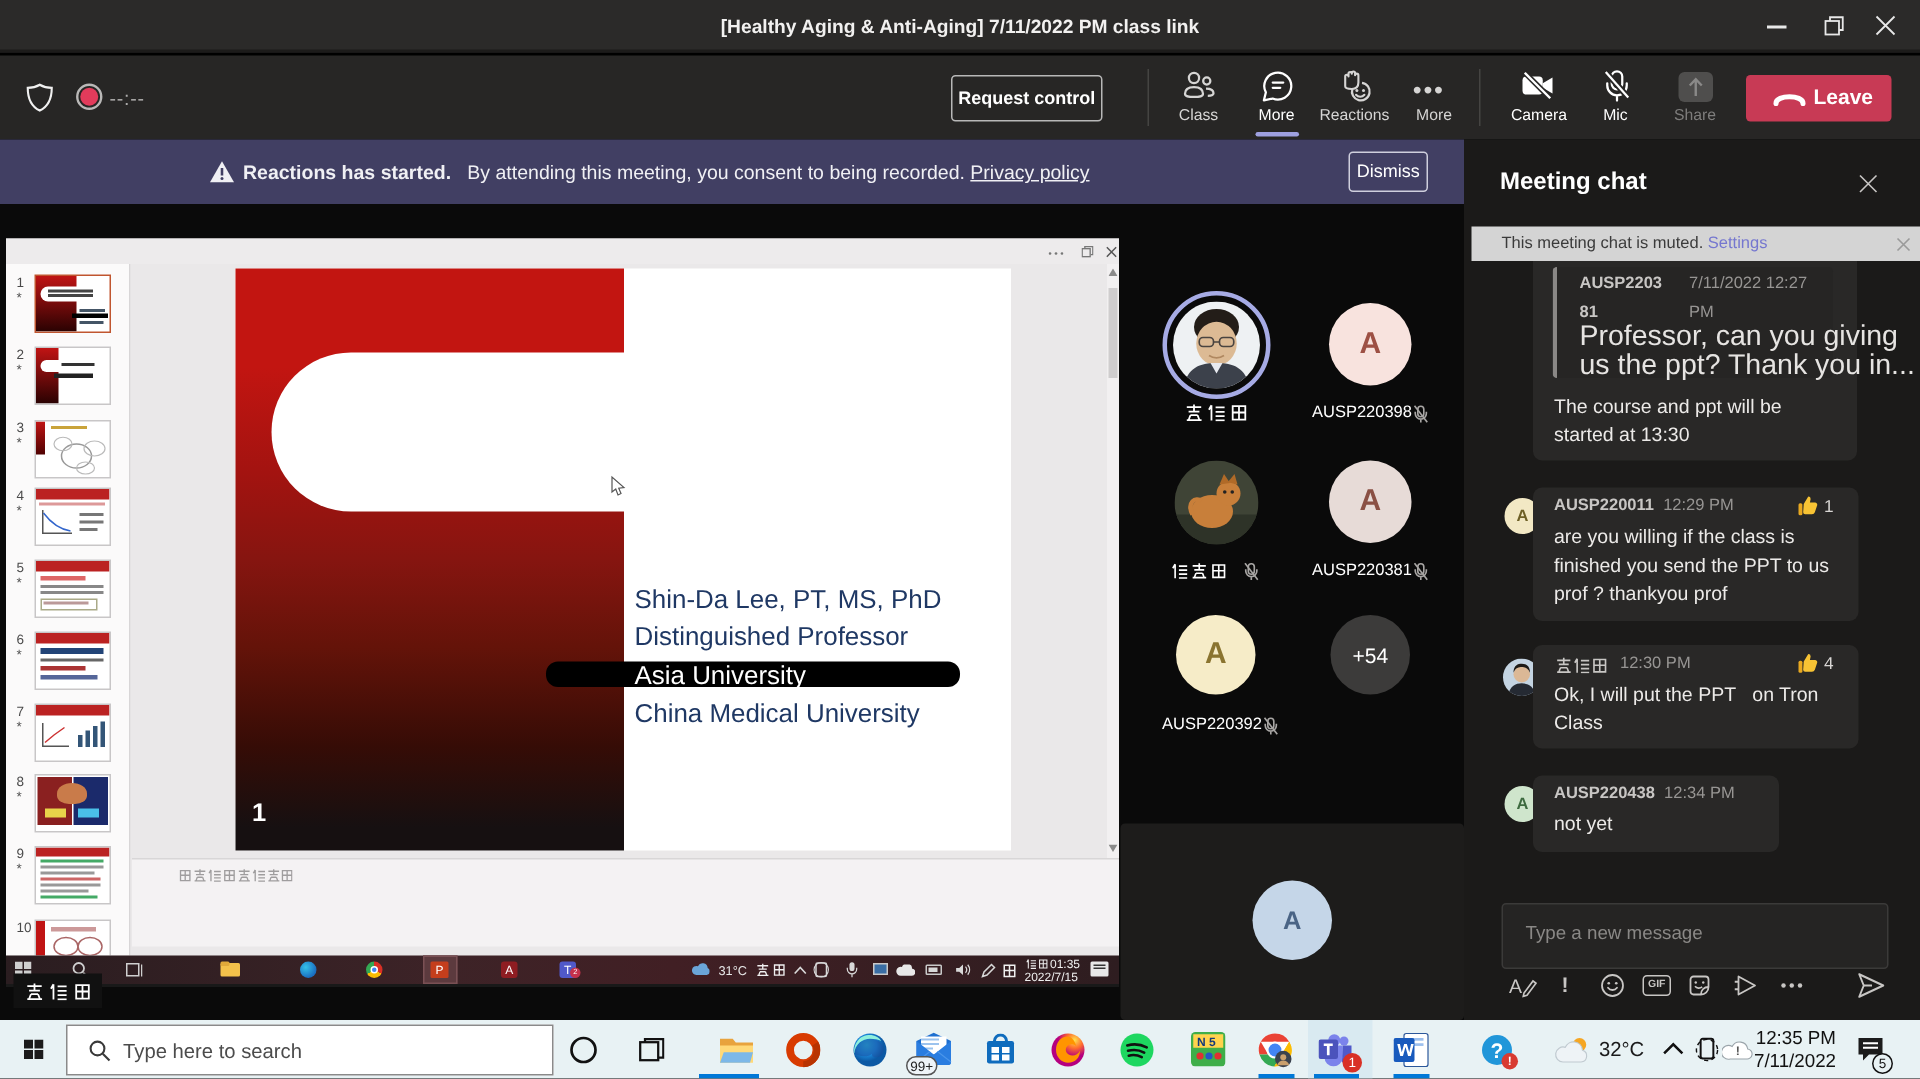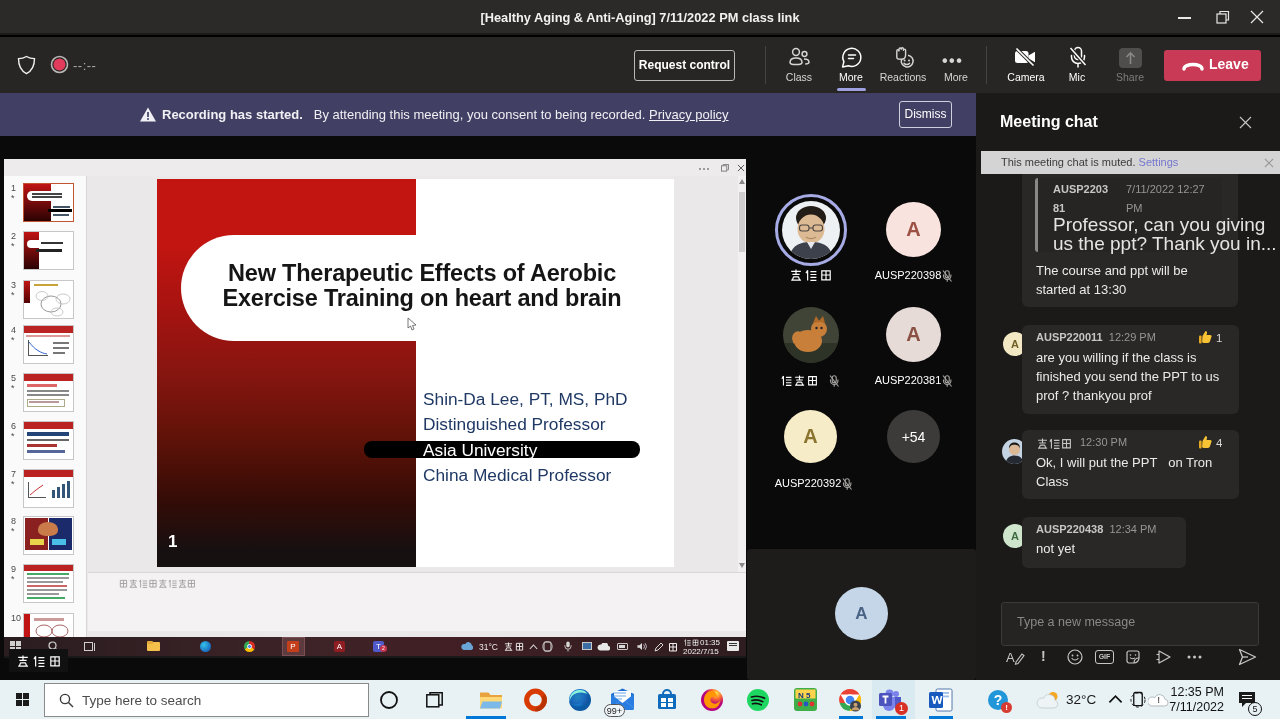--- a/index.html
+++ b/index.html
@@ -138,21 +138,21 @@
     <div style="position:absolute;left:45px;top:6px;color:#fff;font-size:14px;font-weight:700;">Leave</div>
   </div>
 </div>
 
 <div id="banner" class="abs">
   <svg class="abs" style="left:139px;top:13px;" width="18" height="17" viewBox="0 0 18 17">
     <path d="M9 1.5 L17 15.5 H1 Z" fill="#f0f0f4"></path>
     <path d="M9 6 v5" stroke="#413f63" stroke-width="1.7"></path>
     <circle cx="9" cy="13" r="1" fill="#413f63"></circle>
   </svg>
-  <div class="txt abs" style="left:162px;top:14px;"><b>Recording has started.</b>&nbsp;&nbsp; By attending this meeting, you consent to being recorded. <u>Privacy policy</u></div>
+  <div class="txt abs" style="left:162px;top:14px;"><b>Reactions has started.</b>&nbsp;&nbsp; By attending this meeting, you consent to being recorded. <u>Privacy policy</u></div>
   <div id="dismiss" class="abs">Dismiss</div>
 </div>
 
 <div id="stage" class="abs">
   <div id="shared" class="abs">
 
     <div class="abs" style="left:0;top:0;width:742px;height:17px;background:#edebec;"></div>
     <svg class="abs" style="left:695px;top:9px;" width="10" height="2" viewBox="0 0 10 2">
         <circle cx="1" cy="1" r="0.9" fill="#777"></circle>
         <circle cx="5" cy="1" r="0.9" fill="#777"></circle>
@@ -267,31 +267,30 @@
     </div>
 
     <div class="abs" style="left:84px;top:17px;width:650px;height:396px;background:#eae8e9;"></div>
 
     <div class="abs" style="left:153px;top:20px;width:517px;height:388px;background:#ffffff;">
 
       <div class="abs" style="left:0;top:0;width:259px;height:388px;background:linear-gradient(180deg,#c21511 0%,#c21511 17%,#a31310 35%,#861510 50%,#641309 65%,#360c06 82%,#161011 96%,#161011 100%);"></div>
 
       <div class="abs" style="left:24px;top:56px;width:235px;height:106px;background:#fff;border-radius:53px 0 0 53px;"></div>
 
-      <div class="abs" style="left:40px;top:82px;width:450px;text-align:center;color:#151515;font-size:23.5px;font-weight:700;line-height:25px;letter-spacing:-0.2px;white-space:nowrap;">New Therapeutic Effects of Aerobic<br>Exercise Training on heart and brain</div>
 
       <svg class="abs" style="left:250px;top:138px;" width="11" height="14" viewBox="0 0 11 14">
           <path d="M1 1 L1 11 L3.5 9 L5 13 L7 12 L5.5 8.5 L9 8 Z" fill="#fff" stroke="#555" stroke-width="0.8"></path>
         </svg>
 
       <div class="abs" style="left:266px;top:210px;color:#1f3864;font-size:17.3px;">Shin-Da Lee, PT, MS, PhD</div>
       <div class="abs" style="left:266px;top:235px;color:#1f3864;font-size:17.3px;">Distinguished Professor</div>
       <div class="abs" style="left:207px;top:262px;width:276px;height:17px;background:#000;border-radius:8px;"></div>
       <div class="abs" style="left:266px;top:261px;color:#ffffff;font-size:17.3px;">Asia University</div>
-      <div class="abs" style="left:266px;top:286px;color:#1f3864;font-size:17.3px;">China Medical Professor</div>
+      <div class="abs" style="left:266px;top:286px;color:#1f3864;font-size:17.3px;">China Medical University</div>
 
       <div class="abs" style="left:11px;top:353px;color:#fff;font-size:17px;font-weight:700;">1</div>
     </div>
 
     <div class="abs" style="left:734px;top:17px;width:8px;height:396px;background:#f2f0f1;">
       <svg class="abs" style="left:1px;top:3px;" width="6" height="5" viewBox="0 0 6 5">
           <path d="M3 0 L6 5 H0 Z" fill="#8a8a8a"></path>
         </svg>
       <div class="abs" style="left:1px;top:16px;width:6px;height:60px;background:#cfcdce;"></div>
       <svg class="abs" style="left:1px;top:387px;" width="6" height="5" viewBox="0 0 6 5">

